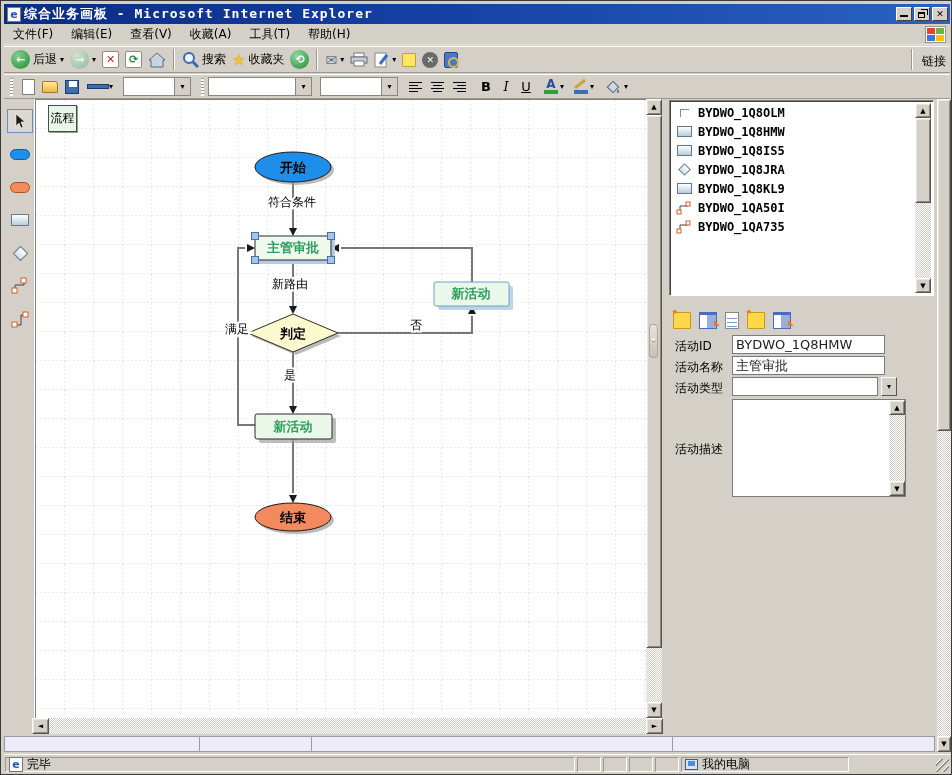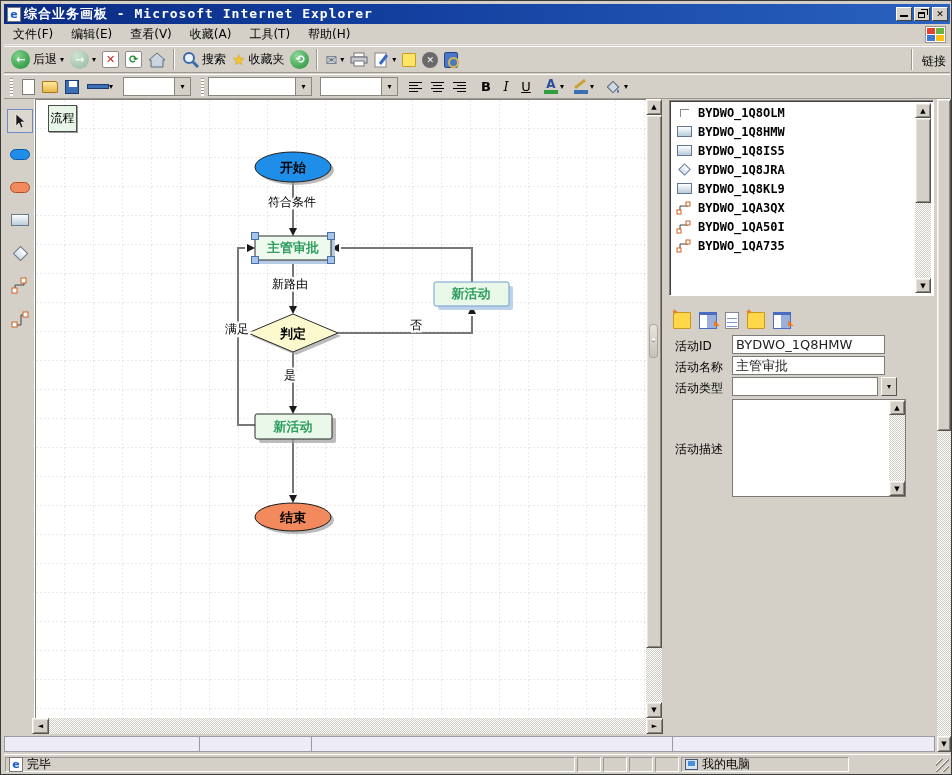--- a/index.html
+++ b/index.html
@@ -491,30 +491,20 @@
           <span class="txt">BYDWO_1Q8KL9</span>
         </div>
       <div class="lrow">
           <span class="li-ic">
             <svg width="16" height="14">
               <polyline points="4,11 4,5 12,5 12,2" fill="none" stroke="#444"></polyline>
               <rect x="1" y="9" width="4" height="4" fill="#fff" stroke="#d06020"></rect>
               <rect x="10" y="1" width="4" height="4" fill="#fff" stroke="#d06020"></rect>
             </svg>
           </span>
-          <span class="txt">BYDWO_1QA3QX</span>
-        </div>
-      <div class="lrow">
-          <span class="li-ic">
-            <svg width="16" height="14">
-              <polyline points="4,11 4,5 12,5 12,2" fill="none" stroke="#444"></polyline>
-              <rect x="1" y="9" width="4" height="4" fill="#fff" stroke="#d06020"></rect>
-              <rect x="10" y="1" width="4" height="4" fill="#fff" stroke="#d06020"></rect>
-            </svg>
-          </span>
           <span class="txt">BYDWO_1QA50I</span>
         </div>
       <div class="lrow">
           <span class="li-ic">
             <svg width="16" height="14">
               <polyline points="4,11 4,5 12,5 12,2" fill="none" stroke="#444"></polyline>
               <rect x="1" y="9" width="4" height="4" fill="#fff" stroke="#d06020"></rect>
               <rect x="10" y="1" width="4" height="4" fill="#fff" stroke="#d06020"></rect>
             </svg>
           </span>

